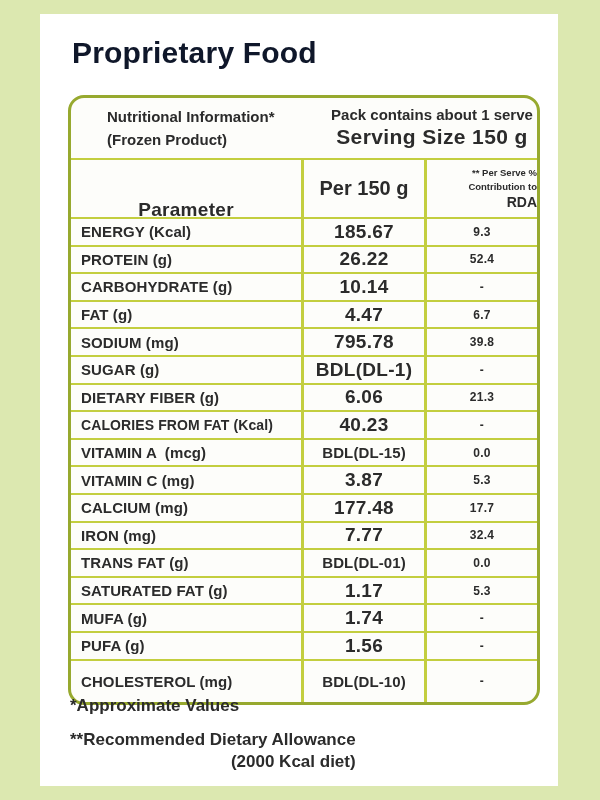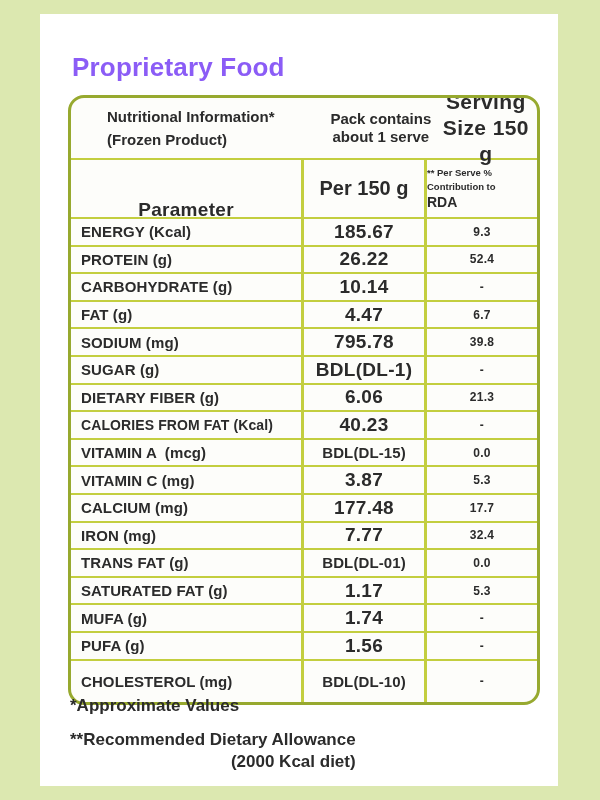--- a/index.html
+++ b/index.html
@@ -12,24 +12,24 @@
     -webkit-font-smoothing:antialiased;
   }
   .card{
     position:absolute;
     left:40px;top:14px;
     width:518px;height:772px;
     background:#ffffff;
   }
   .page-title{
     position:absolute;
-    left:32px;top:38px;
-    font-size:26px;
+    left:32px;top:22px;
+    font-size:30px;
     font-weight:bold;
-    color:#8b5cf6;
+    color:#0f172a;
     letter-spacing:0.2px;
   }
   .nutri-table{
     position:absolute;
     left:28px;top:81px;
     width:472px;
     border:3px solid #97a92f;
     border-radius:16px;
     box-sizing:border-box;
     color:#2b2b2b;
@@ -46,40 +46,40 @@
   
   .head-row{height:62px;}
   .head-left{
     width:220px;
     padding-left:36px;
     display:flex;flex-direction:column;justify-content:center;
     font-size:15px;font-weight:bold;line-height:1.55;
   }
   .head-right{
     flex:1;
-    display:flex;flex-direction:row;justify-content:center;align-items:center;
+    display:flex;flex-direction:column;justify-content:center;align-items:center;
     text-align:center;
   }
   .head-right .line1{font-size:15px;font-weight:bold;line-height:1.2;}
   .head-right .line2{font-size:21px;font-weight:bold;line-height:1.25;letter-spacing:0.4px;}
   
   .col-param{width:230px;box-sizing:border-box;}
   .col-val{width:123px;box-sizing:border-box;border-left:3px solid #c3ce3f;}
   .col-rda{flex:1;box-sizing:border-box;border-left:3px solid #c3ce3f;}
   .colhead-row{height:59px;}
   .colhead-row .col-param{
     display:flex;align-items:center;justify-content:center;
     font-size:19px;font-weight:bold;letter-spacing:0.3px;margin-top:42px;
   }
   .colhead-row .col-val{
     display:flex;align-items:center;justify-content:center;
     font-size:20px;font-weight:bold;
   }
   .colhead-row .col-rda{
-    display:flex;flex-direction:column;align-items:flex-start;justify-content:center;
+    display:flex;flex-direction:column;align-items:flex-end;justify-content:center;
     text-align:center;
   }
   .colhead-row .col-rda .small-line{font-size:9.5px;font-weight:bold;line-height:1.45;}
   .colhead-row .col-rda .rda-line{font-size:14px;font-weight:bold;line-height:1.2;}
   
   .data-row{height:27.6px;}
   .data-row.tall{height:41px;}
   .data-row .col-param{
     display:flex;align-items:center;
     padding-left:10px;

